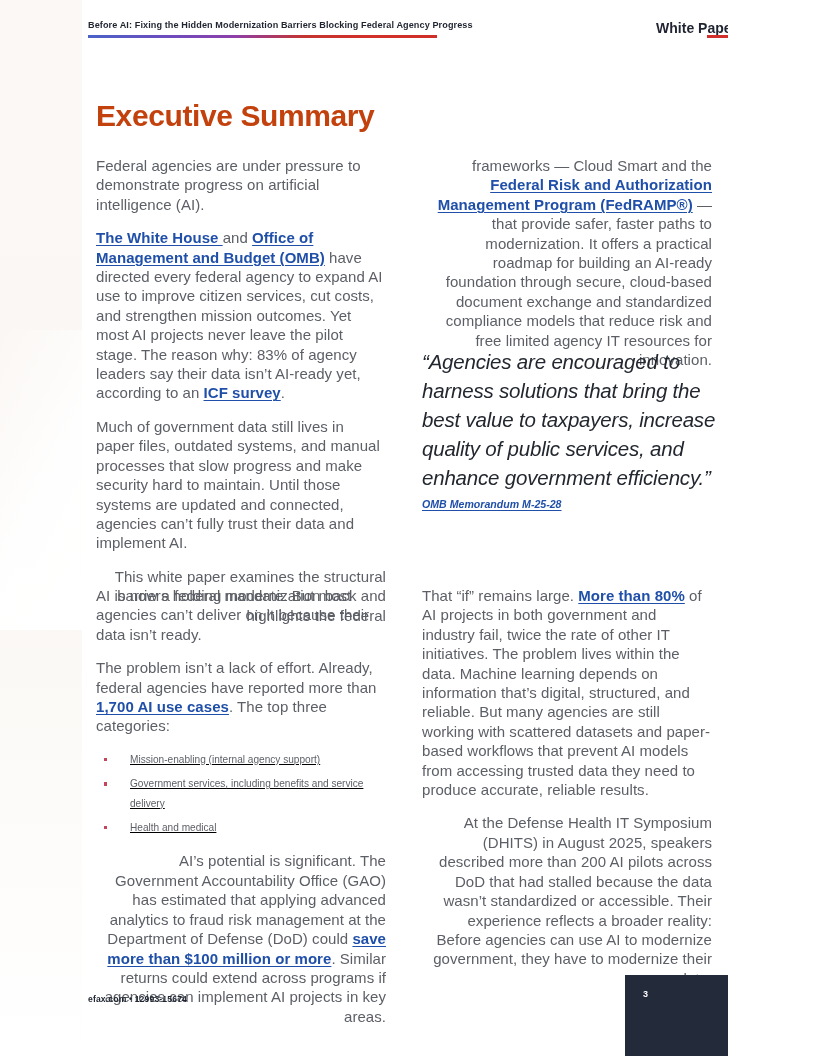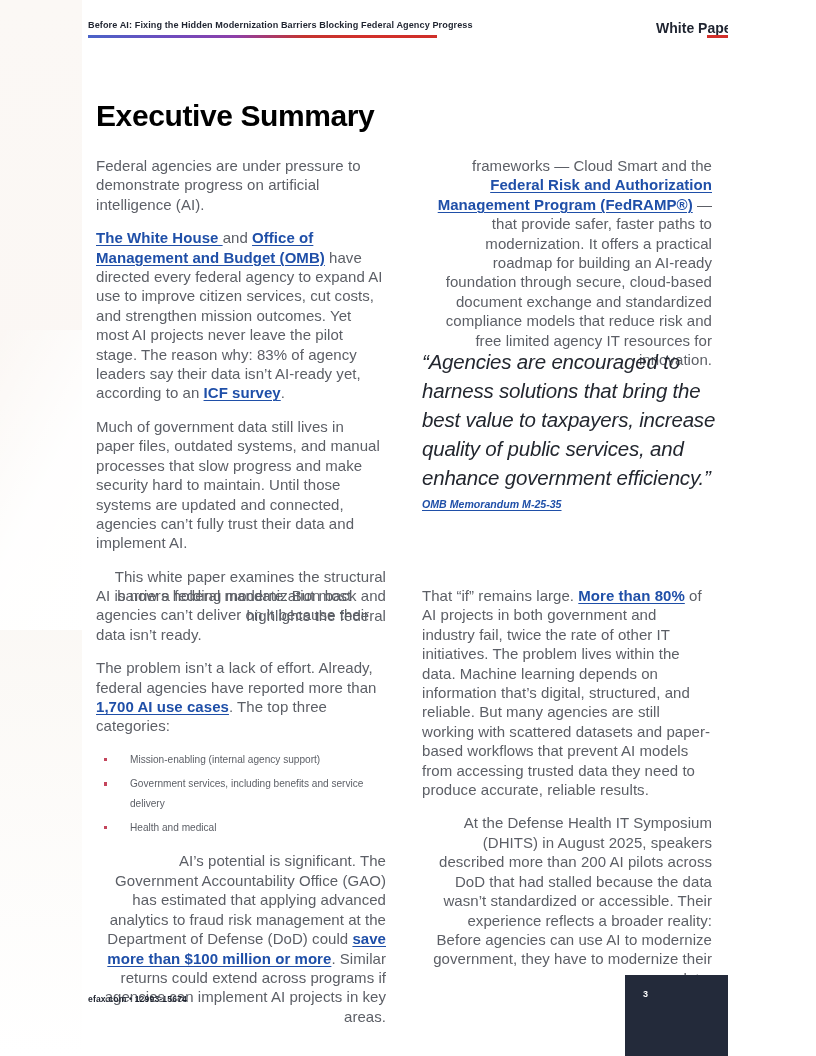--- a/index.html
+++ b/index.html
@@ -88,21 +88,21 @@
     right: 9px; top: 15px;
     width: 22px; height: 3px;
     background: #d2302a;
   }
 
   
   h1.section-title {
     position: absolute;
     font-family: "Liberation Sans", sans-serif;
     font-weight: 700;
-    color: #000000;
+    color: #c2410c;
     letter-spacing: -0.4px;
   }
   #title-exec {
     left: 96px; top: 98px;
     font-size: 30px;
     line-height: 36px;
   }
   #title-imperative {
     left: 96px; top: 531px;
     font-size: 25.5px;
@@ -161,20 +161,21 @@
     font-weight: 700;
     color: #1f4fa8;
     text-decoration: underline;
     text-underline-offset: 2px;
   }
 
   
   ul.bullets {
     list-style: none;
     margin: 8px 0 14px 0;
+    text-decoration: underline;
   }
   ul.bullets li {
     position: relative;
     padding-left: 34px;
     font-size: 10.1px;
     line-height: 19.4px;
     color: #5c5f66;
     margin-bottom: 5px;
   }
   ul.bullets li .marker {
@@ -250,21 +251,21 @@
   </div>
 
   <div class="col col-right" id="exec-right">
     <p class="body">
       <span>frameworks — Cloud Smart and the </span><a class="link" href="#">Federal Risk and Authorization Management Program (FedRAMP®)</a><span> — that provide safer, faster paths to modernization. It offers a practical roadmap for building an AI-ready foundation through secure, cloud-based document exchange and standardized compliance models that reduce risk and free limited agency IT resources for innovation.</span>
     </p>
   </div>
 
   <div class="pullquote">
     <div class="pullquote-text">“Agencies are encouraged to harness solutions that bring the best value to taxpayers, increase quality of public services, and enhance government efficiency.”</div>
-    <a class="pullquote-cite" href="#">OMB Memorandum M-25-35</a>
+    <a class="pullquote-cite" href="#">OMB Memorandum M-25-28</a>
   </div>
 
 
   <div class="col col-left" id="imp-left">
     <p class="body">AI is now a federal mandate. But most agencies can’t deliver on it because their data isn’t ready.</p>
     <p class="body">
       <span>The problem isn’t a lack of effort. Already, federal agencies have reported more than </span><a class="link" href="#">1,700 AI use cases</a><span>. The top three categories:</span>
     </p>
     <ul class="bullets">
       <li>

